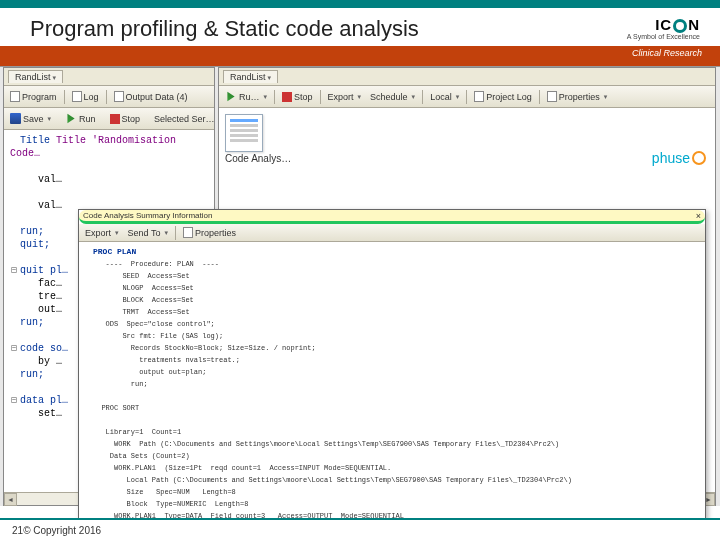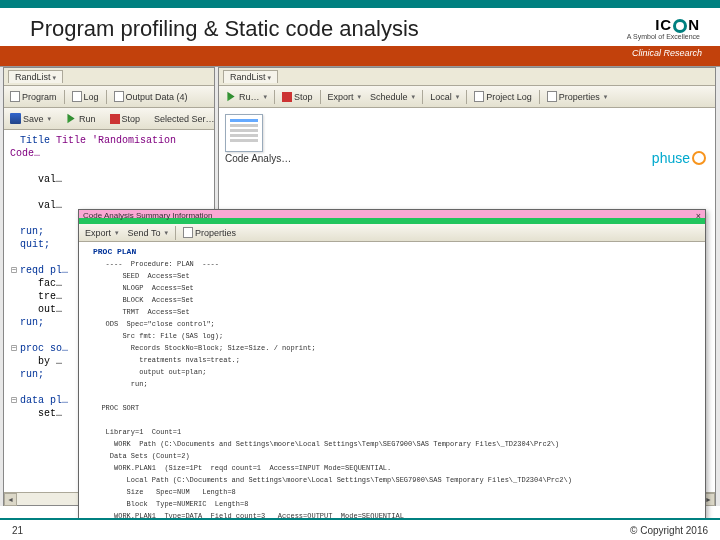--- a/index.html
+++ b/index.html
@@ -30,25 +30,25 @@
   .code-area { padding: 4px 6px; font-family: 'Courier New', monospace; font-size: 10px; line-height: 13px; color: #000; }
   .code-area .kw { color: #003399; font-weight: normal; }
   .code-area .str { color: #800080; }
   .gutter { display: inline-block; width: 8px; color: #888; text-align: center; margin-right: 2px; }
   .doc-icon { margin: 6px 0 0 6px; width: 38px; height: 38px; background: #fff; border: 1px solid #9ab; box-shadow: 1px 1px 2px rgba(0,0,0,0.15); position: relative; }
   .doc-icon::before { content:""; position:absolute; left:4px; top:4px; right:4px; height:3px; background:#6af; box-shadow: 0 5px 0 #ccc, 0 10px 0 #ccc, 0 15px 0 #ccc, 0 20px 0 #ccc; }
   .doc-label { font-size: 10px; color: #333; padding: 2px 0 0 6px; line-height: 9px; }
   .phuse { position: absolute; right: 14px; top: 50px; font-size: 14px; color: #00a9ce; font-weight: 500; margin-top: 33px; }
   .phuse .ring { display:inline-block; width:14px; height:14px; border:2px solid #f7941d; border-radius:50%; vertical-align:middle; margin-left:2px; position:relative; top:-1px;}
   .popup { position: absolute; left: 78px; top: 142px; width: 628px; height: 310px; background: #fff; border: 1px solid #666; box-shadow: 2px 2px 5px rgba(0,0,0,0.3); }
-  .popup-title { height: 14px; background: #f9a8d4; border-bottom: 6px solid #22c55e; font-size: 8px; color: #333; padding: 1px 4px; display:flex; justify-content:space-between; }
+  .popup-title { height: 14px; background: #fef9c3; border-bottom: 3px solid #22c55e; font-size: 8px; color: #333; padding: 1px 4px; display:flex; justify-content:space-between;border-radius:7px; }
   .popup-close { font-size: 9px; color: #333; cursor: pointer; }
   .popup-body { padding: 4px 8px 4px 14px; font-family: 'Courier New', monospace; font-size: 7px; line-height: 12px; color: #333; white-space: pre; overflow: hidden; }
   .popup-body .hdr { color: #003399; font-weight: bold; font-size: 8px; }
-  .footer { position: absolute; bottom: 0; left: 0; right: 0; height: 22px; border-top: 2px solid #008080; display: flex; justify-content: space-between; align-items: center; padding: 0 12px; font-size: 10px; color: #333; background: #fff; }
+  .footer { position: absolute; bottom: 0; left: 0; right: 0; height: 22px; border-top: 2px solid #008080; display: flex; justify-content: flex-start; align-items: center; padding: 0 12px; font-size: 10px; color: #333; background: #fff; }
   .scroll-h { position:absolute; bottom:0; left:0; right:0; height:13px; background:#ece9d8; border-top:1px solid #aca899; display:flex; }
   .scroll-btn { width:13px; height:13px; background:#dcd8c8; border:1px solid #aca899; font-size:7px; text-align:center; line-height:11px; color:#555;}
   .scroll-track { flex:1; background:#efede2; }
 </style>
 </head>
 <body>
 
 <div class="header-bar"></div>
 
 <div class="title-area">
@@ -109,27 +109,27 @@
     <div class="code-area">
       <div><span class="gutter"> </span><span class="kw">Title </span><span class="str">Title 'Randomisation Code…</span></div>
       <div>&nbsp;</div>
       <div><span class="gutter"> </span>&nbsp;&nbsp;&nbsp;<span>val…</span></div>
       <div>&nbsp;</div>
       <div><span class="gutter"> </span>&nbsp;&nbsp;&nbsp;<span>val…</span></div>
       <div>&nbsp;</div>
       <div><span class="gutter"> </span><span class="kw">run;</span></div>
       <div><span class="gutter"> </span><span class="kw">quit;</span></div>
       <div>&nbsp;</div>
-      <div><span class="gutter">⊟</span><span class="kw">reqd pl…</span></div>
+      <div><span class="gutter">⊟</span><span class="kw">quit pl…</span></div>
       <div><span class="gutter"> </span>&nbsp;&nbsp;&nbsp;<span>fac…</span></div>
       <div><span class="gutter"> </span>&nbsp;&nbsp;&nbsp;<span>tre…</span></div>
       <div><span class="gutter"> </span>&nbsp;&nbsp;&nbsp;<span>out…</span></div>
       <div><span class="gutter"> </span><span class="kw">run;</span></div>
       <div>&nbsp;</div>
-      <div><span class="gutter">⊟</span><span class="kw">proc so…</span></div>
+      <div><span class="gutter">⊟</span><span class="kw">code so…</span></div>
       <div><span class="gutter"> </span>&nbsp;&nbsp;&nbsp;<span>by …</span></div>
       <div><span class="gutter"> </span><span class="kw">run;</span></div>
       <div>&nbsp;</div>
       <div><span class="gutter">⊟</span><span class="kw">data pl…</span></div>
       <div><span class="gutter"> </span>&nbsp;&nbsp;&nbsp;<span>set…</span></div>
     </div>
     <div class="scroll-h">
       <div class="scroll-btn">◄</div>
       <div class="scroll-track"></div>
       <div class="scroll-btn">►</div>

